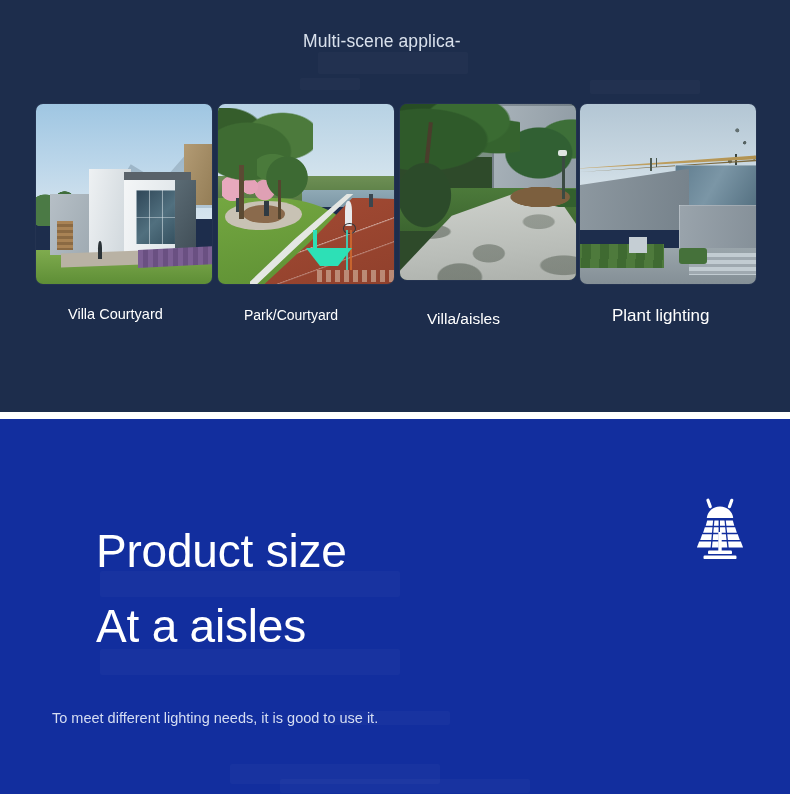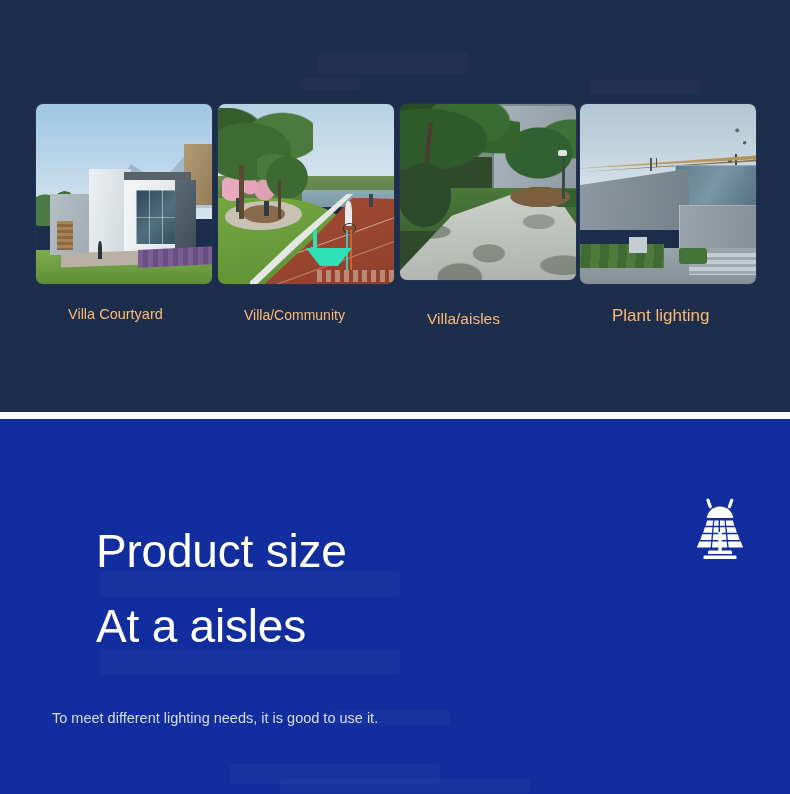--- a/index.html
+++ b/index.html
@@ -242,21 +242,21 @@
   .pl-hedge{position:absolute;left:-4%;top:78%;width:52%;height:13%;
     background:repeating-linear-gradient(92deg,#4e7a3c 0 9px,#3f6a31 9px 18px);}
   .pl-hedge2{position:absolute;left:56%;top:80%;width:16%;height:9%;
     background:#45713a;border-radius:3px;}
   .pl-steps{position:absolute;left:62%;top:83%;width:40%;height:12%;
     background:repeating-linear-gradient(180deg,#c2ccd2 0 4px,#9fa9b0 4px 7px);}
   .pl-sign{position:absolute;left:28%;top:74%;width:10%;height:9%;
     background:#c5ced4;}
 
   
-  .caption{position:absolute;color:#fdba74;white-space:nowrap;}
+  .caption{position:absolute;color:#ffffff;white-space:nowrap;}
   .cap1{left:68px;top:306px;font-size:14.5px;}
   .cap2{left:244px;top:307px;font-size:14px;}
   .cap3{left:427px;top:310px;font-size:15.5px;}
   .cap4{left:612px;top:306px;font-size:17px;}
 
   
   .divider{position:absolute;left:0;top:412px;width:790px;height:7px;background:#ffffff;}
 
   
   .size-section{
@@ -287,20 +287,21 @@
 </head>
 <body>
 
 <div class="scene-section">
 
   <div class="ghost g1"></div>
   <div class="ghost g2"></div>
   <div class="ghost g3"></div>
 
   <div class="scene-title">
+    <div>Multi-scene applica-</div>
   </div>
 
   <div class="thumbs">
 
     <div class="thumb t1">
       <div class="thumb-inner">
         <div class="villa-sky"></div>
         <div class="villa-mtn"></div>
         <div class="villa-trees"></div>
         <div class="villa-lawn"></div>
@@ -384,21 +385,21 @@
         <div class="pl-ground"></div>
         <div class="pl-steps"></div>
         <div class="pl-hedge"></div>
         <div class="pl-hedge2"></div>
         <div class="pl-sign"></div>
       </div>
     </div>
   </div>
 
   <div class="caption cap1">Villa Courtyard</div>
-  <div class="caption cap2">Villa/Community</div>
+  <div class="caption cap2">Park/Courtyard</div>
   <div class="caption cap3">Villa/aisles</div>
   <div class="caption cap4">Plant lighting</div>
 </div>
 
 <div class="divider"></div>
 
 <div class="size-section">
   <div class="bg-ghost bg1"></div>
   <div class="bg-ghost bg2"></div>
   <div class="bg-ghost bg3"></div>

